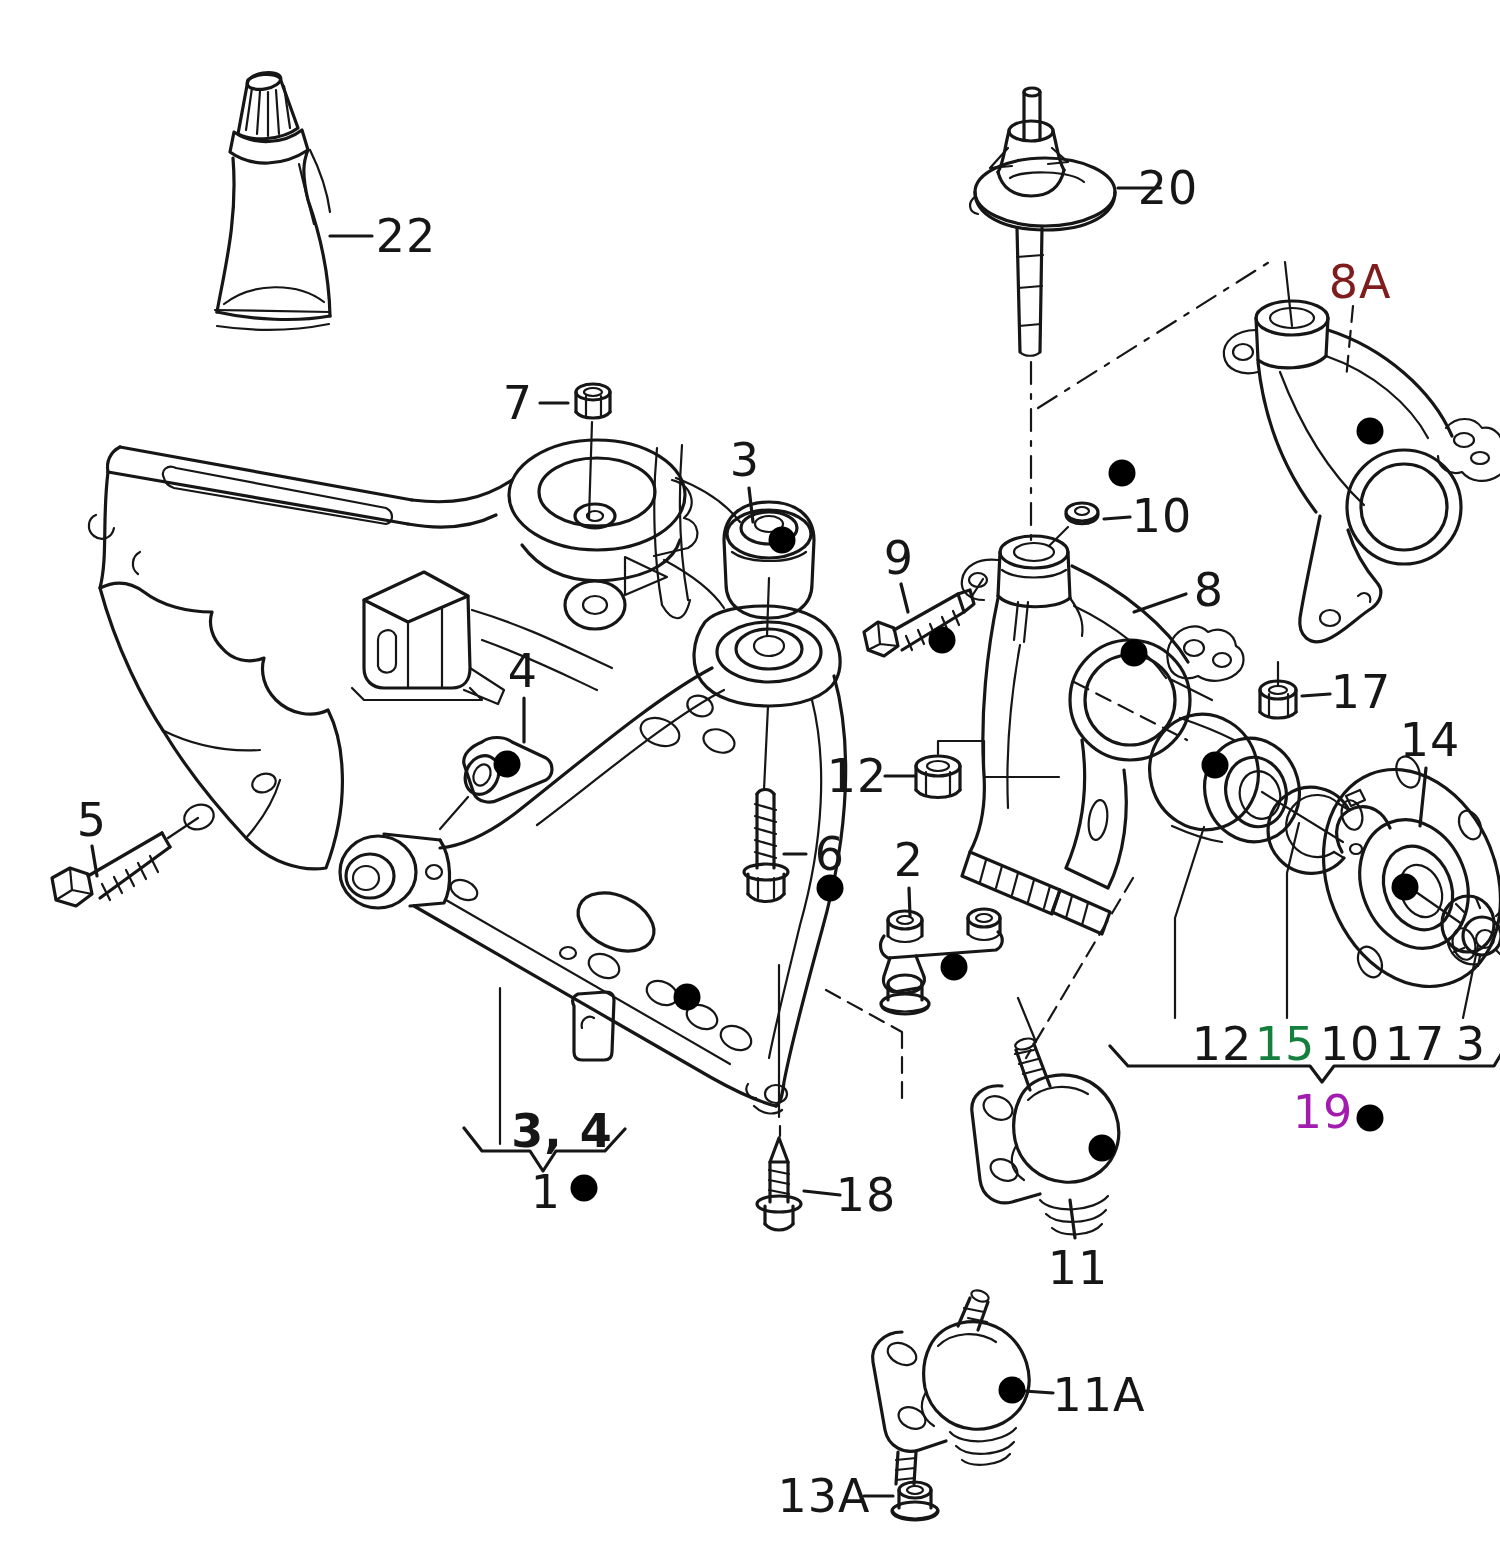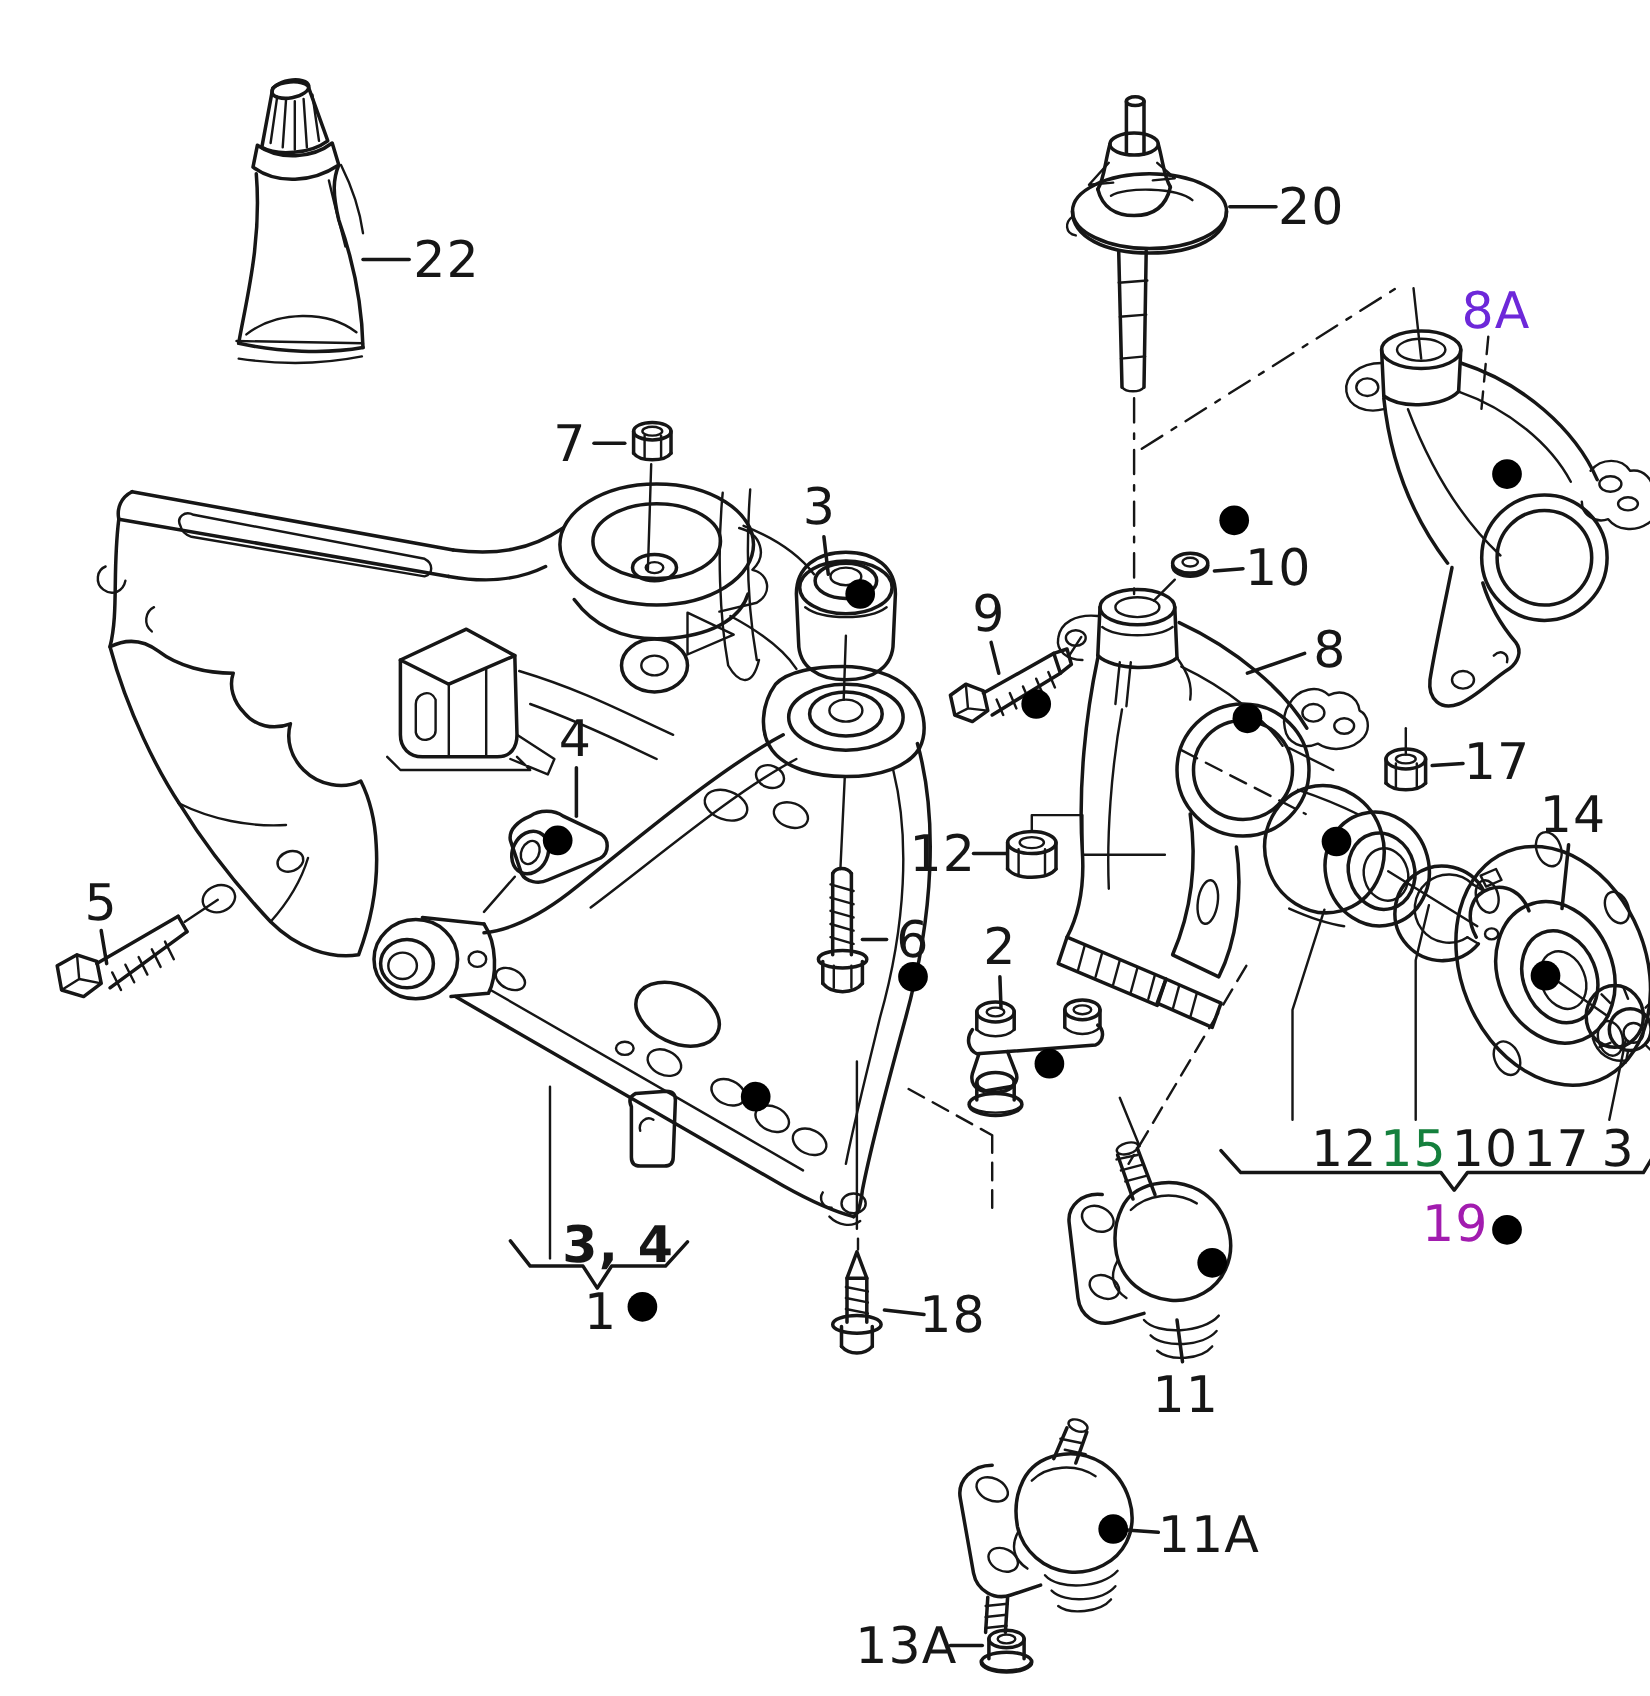--- a/index.html
+++ b/index.html
@@ -390,22 +390,22 @@
 
   <g class="ln">
     <path d="M452,1128 L470,1151 L518,1151 L531,1171 L544,1151 L593,1151 L613,1129"></path>
     <path class="thin" d="M488,988 L488,1144"></path>
     <path d="M1098,1046 L1116,1066 L1298,1066 L1310,1082 L1322,1066 L1482,1066 L1494,1046"></path>
   </g>
 </svg>
 
   <div id="labels-layer">
       <div class="part-label" style="left: 394px; top: 236px; color: rgb(22, 22, 22);">22</div>
-      <div class="part-label" style="left: 1180px; top: 188px; color: rgb(22, 22, 22);">20</div>
-      <div class="part-label" style="left: 1348px; top: 282px; color: #6d28d9;">8A</div>
+      <div class="part-label" style="left: 1156px; top: 188px; color: rgb(22, 22, 22);">20</div>
+      <div class="part-label" style="left: 1348px; top: 282px; color: #7f1d1d;">8A</div>
       <div class="part-label" style="left: 506px; top: 403px; color: rgb(22, 22, 22);">7</div>
       <div class="part-label" style="left: 733px; top: 460px; color: rgb(22, 22, 22);">3</div>
       <div class="part-label" style="left: 887px; top: 558px; color: rgb(22, 22, 22);">9</div>
       <div class="part-label" style="left: 1150px; top: 516px; color: rgb(22, 22, 22);">10</div>
       <div class="part-label" style="left: 1197px; top: 590px; color: rgb(22, 22, 22);">8</div>
       <div class="part-label" style="left: 1349px; top: 692px; color: rgb(22, 22, 22);">17</div>
       <div class="part-label" style="left: 1418px; top: 740px; color: rgb(22, 22, 22);">14</div>
       <div class="part-label" style="left: 845px; top: 776px; color: rgb(22, 22, 22);">12</div>
       <div class="part-label" style="left: 818px; top: 854px; color: rgb(22, 22, 22);">6</div>
       <div class="part-label" style="left: 897px; top: 860px; color: rgb(22, 22, 22);">2</div>

